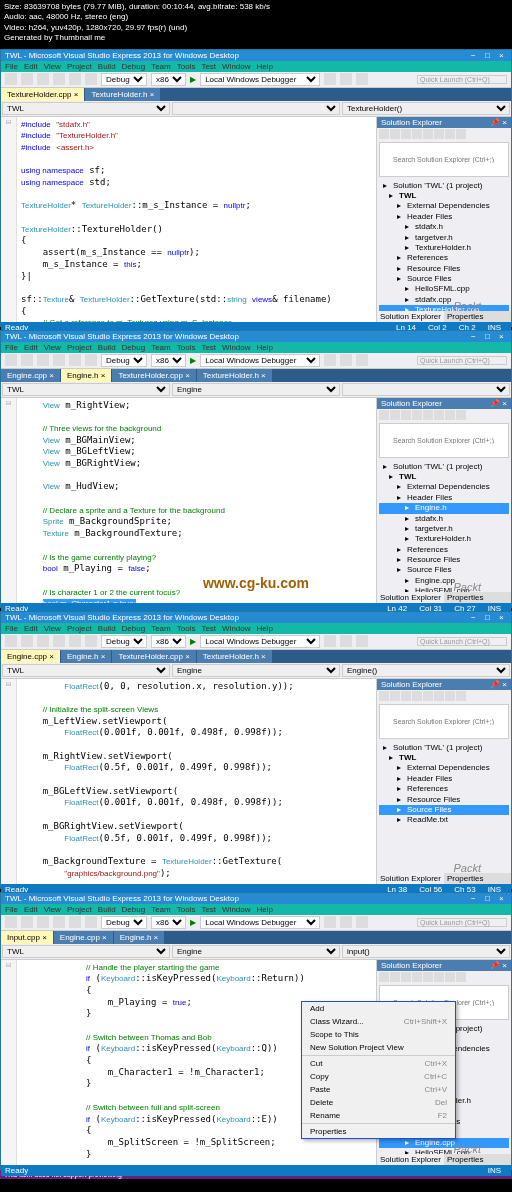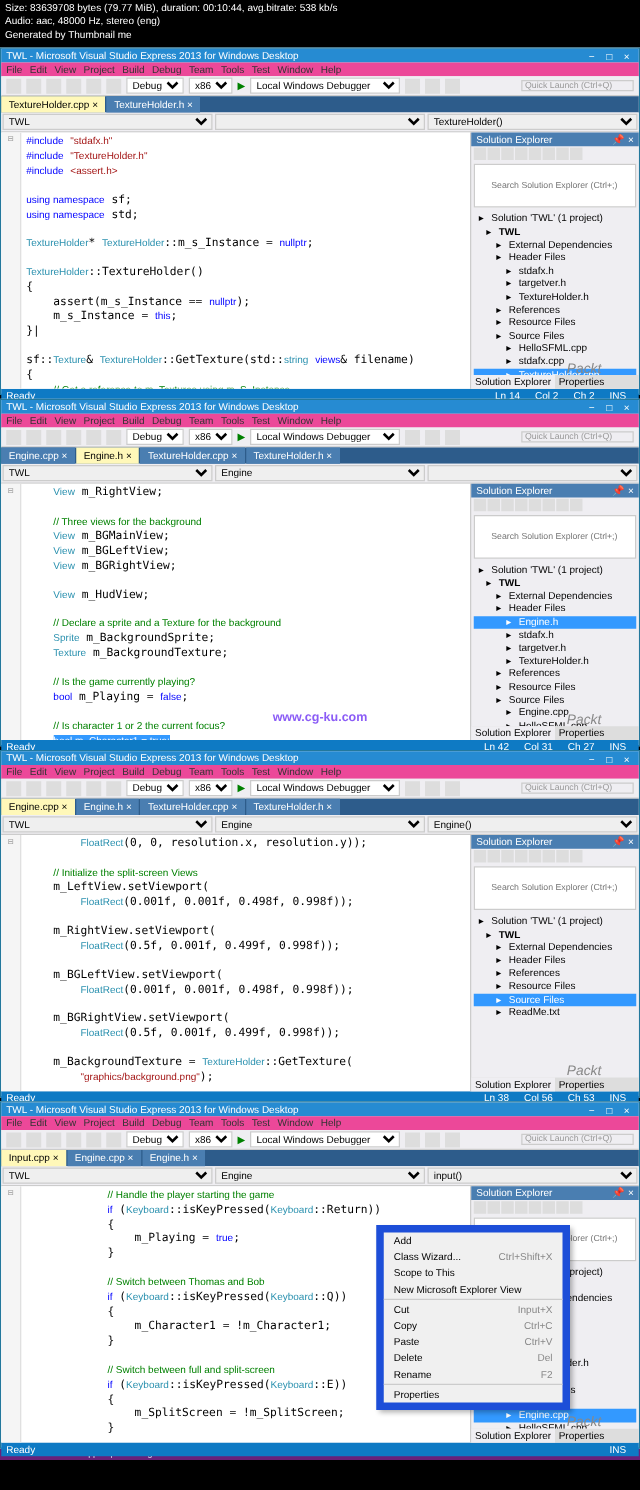--- a/index.html
+++ b/index.html
@@ -3,21 +3,21 @@
 <meta charset="utf-8">
 <style>
 *{margin:0;padding:0;box-sizing:border-box;font-family:"Segoe UI",Tahoma,sans-serif;font-size:8px}
 body{background:#000;width:512px}
 .info{color:#fff;background:#000;padding:2px 4px;line-height:1.3;font-size:8px}
 .info div{white-space:nowrap}
 .vs{background:#efeef2;border:1px solid #23789c;margin-top:3px;position:relative;height:278px}
 .vs-title{background:#268bd2;color:#fff;padding:1px 4px;font-size:8px;display:flex;justify-content:space-between;align-items:center}
 .vs-title .wincontrols{display:flex;gap:6px}
 .vs-title .wincontrols span{width:8px;height:8px;display:inline-block;color:#fff;cursor:pointer}
-.menu{background:#ec4899;padding:1px 4px;font-size:8px;color:#333}
+.menu{background:#14b8a6;padding:1px 4px;font-size:8px;color:#333}
 .menu span{margin-right:6px}
 .toolbar{background:#efeef2;padding:1px 4px;display:flex;align-items:center;gap:4px;border-bottom:1px solid #ccc}
 .toolbar .btn{width:12px;height:12px;background:#ddd;display:inline-block}
 .toolbar select,.toolbar input{font-size:8px;height:13px;border:1px solid #ccc;background:#fff}
 .toolbar .ql{margin-left:auto;border:1px solid #ccc;padding:0 2px;color:#999;font-size:7px;width:90px}
 .tabs{background:#2d5c8b;display:flex;font-size:8px}
 .tabs .tab{padding:2px 6px;background:#4a7eb1;color:#fff;margin-right:1px;cursor:pointer}
 .tabs .tab.active{background:#fff8b9;color:#000}
 .dropdown-bar{background:#efeef2;display:flex;border-bottom:1px solid #ccc}
 .dropdown-bar select{flex:1;font-size:8px;border:1px solid #ccc;margin:1px;height:13px}
@@ -43,33 +43,34 @@
 .tree .l2{padding-left:18px}
 .tree .l3{padding-left:26px}
 .tree .sel{background:#3399ff;color:#fff}
 .tree .ic{display:inline-block;width:8px;height:8px;margin-right:2px}
 .exp-tabs{display:flex;font-size:7px;background:#ddd}
 .exp-tabs span{padding:1px 3px}
 .exp-tabs .active{background:#efeef2}
 .status{background:#0e7ac4;color:#fff;padding:1px 4px;font-size:7px;display:flex}
 .status span{margin-right:auto}
 .status .right{margin:0 6px}
-.watermark{position:absolute;bottom:16px;left:50%;transform:translateX(-50%);color:#8b5cf6;font-size:10px;font-weight:bold;pointer-events:none;z-index:10}
+.watermark{position:absolute;bottom:16px;left:50%;transform:translateX(-50%);color:#a16207;font-size:14px;font-weight:bold;pointer-events:none;z-index:10}
 .packt{position:absolute;bottom:14px;right:30px;color:#888;font-size:11px;font-style:italic;pointer-events:none}
-.ctx-menu{position:absolute;background:#f0f0f0;border:6px solid #1d4ed8;font-size:8px;box-shadow:2px 2px 4px rgba(0,0,0,0.3);z-index:20}
+.ctx-menu{position:absolute;background:#f0f0f0;border:1px solid #1d4ed8;font-size:8px;box-shadow:2px 2px 4px rgba(0,0,0,0.3);z-index:20}
 .ctx-menu .mi{padding:2px 8px;display:flex;justify-content:space-between;gap:20px;cursor:pointer}
 .ctx-menu hr{border:none;border-top:1px solid #ccc;margin:1px 0}
 .footer{background:#68217a;color:#fff;font-size:7px;padding:1px 4px}
 </style>
 </head>
 <body>
 
 <div class="info">
   <div>Size: 83639708 bytes (79.77 MiB), duration: 00:10:44, avg.bitrate: 538 kb/s</div>
   <div>Audio: aac, 48000 Hz, stereo (eng)</div>
+  <div>Video: h264, yuv420p, 1280x720, 29.97 fps(r) (und)</div>
   <div>Generated by Thumbnail me</div>
 </div>
 
 <div id="panes">
     <div class="vs">
       <div class="vs-title">
         <span>TWL - Microsoft Visual Studio Express 2013 for Windows Desktop</span>
         <div class="wincontrols">
           <span>−</span>
           <span>□</span>
@@ -508,27 +509,27 @@
         </div>
         <div class="mi">
           <span>Class Wizard...</span>
           <span style="color:#888">Ctrl+Shift+X</span>
         </div>
         <div class="mi">
           <span>Scope to This</span>
           <span style="color:#888"></span>
         </div>
         <div class="mi">
-          <span>New Microsoft Explorer View</span>
+          <span>New Solution Project View</span>
           <span style="color:#888"></span>
         </div>
         <hr>
         <div class="mi">
           <span>Cut</span>
-          <span style="color:#888">Input+X</span>
+          <span style="color:#888">Ctrl+X</span>
         </div>
         <div class="mi">
           <span>Copy</span>
           <span style="color:#888">Ctrl+C</span>
         </div>
         <div class="mi">
           <span>Paste</span>
           <span style="color:#888">Ctrl+V</span>
         </div>
         <div class="mi">

